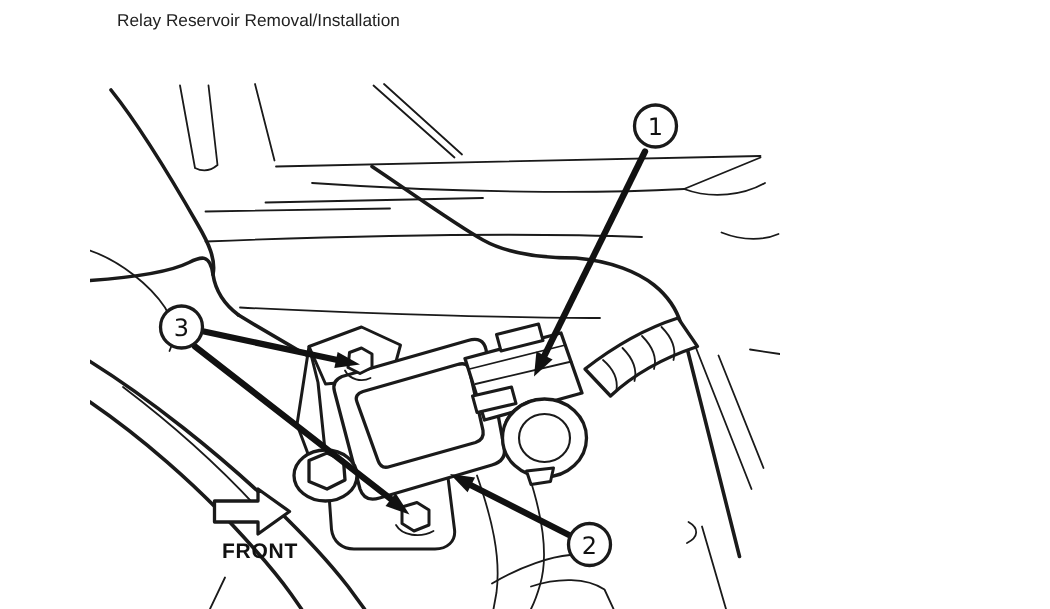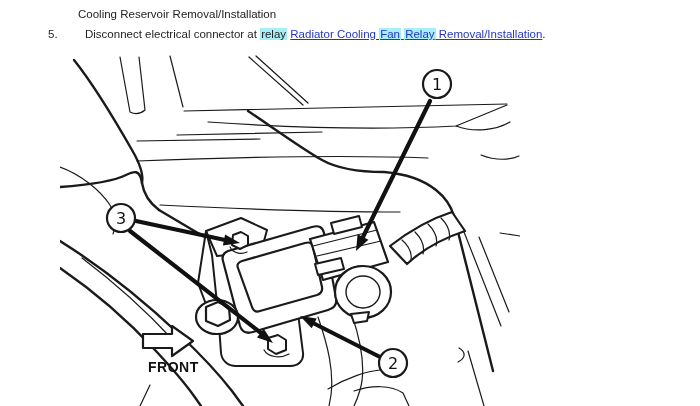--- a/index.html
+++ b/index.html
@@ -26,25 +26,22 @@
   .ah{fill:#111111;stroke:none;}
   .callout-circle{fill:#ffffff;stroke:#1a1a1a;stroke-width:2.2;}
   .callout-num{font-family:"DejaVu Sans", sans-serif;font-size:16px;fill:#111;text-anchor:middle;}
   .front-label{font-family:"Liberation Sans", sans-serif;font-size:14px;font-weight:bold;fill:#111;letter-spacing:0.5px;}
 </style>
 </head>
 <body>
 
 <div class="page">
 
-  <div class="doc-heading">Cooling Reservoir Removal/Installation</div>
+  <div class="doc-heading">Relay Reservoir Removal/Installation</div>
 
-  <div class="step-row">
-    <span class="step-number">5.</span><span>Disconnect electrical connector at </span><mark class="hl">relay</mark><span> </span><a class="doc-link"><span>Radiator Cooling </span><mark class="hl">Fan</mark><span> </span><mark class="hl">Relay</mark><span> </span><span>Removal/Installation</span></a><span>.</span>
-  </div>
 
   <div class="figure-wrap">
     <svg width="460" height="351" viewBox="0 0 460 351">
 
       <g>
         <path class="tn" d="M0,112 C20,119 40,135 50,150 C56,160 57,170 53,179"></path>
         <path class="tk" d="M14,5 C30,25 52,60 72,95 C79,107 84,118 82,128"></path>
         <path class="tk" d="M0,132 C28,130 52,127 66,120 C74,116 80,114 82,128 C84,141 91,149 99,155"></path>
         <path class="tk" d="M99,155 C122,169 148,184 170,196"></path>
         <path class="tn" d="M60,2 L70,57 M79,2 L85,55 M70,57 Q78,61 85,55"></path>

